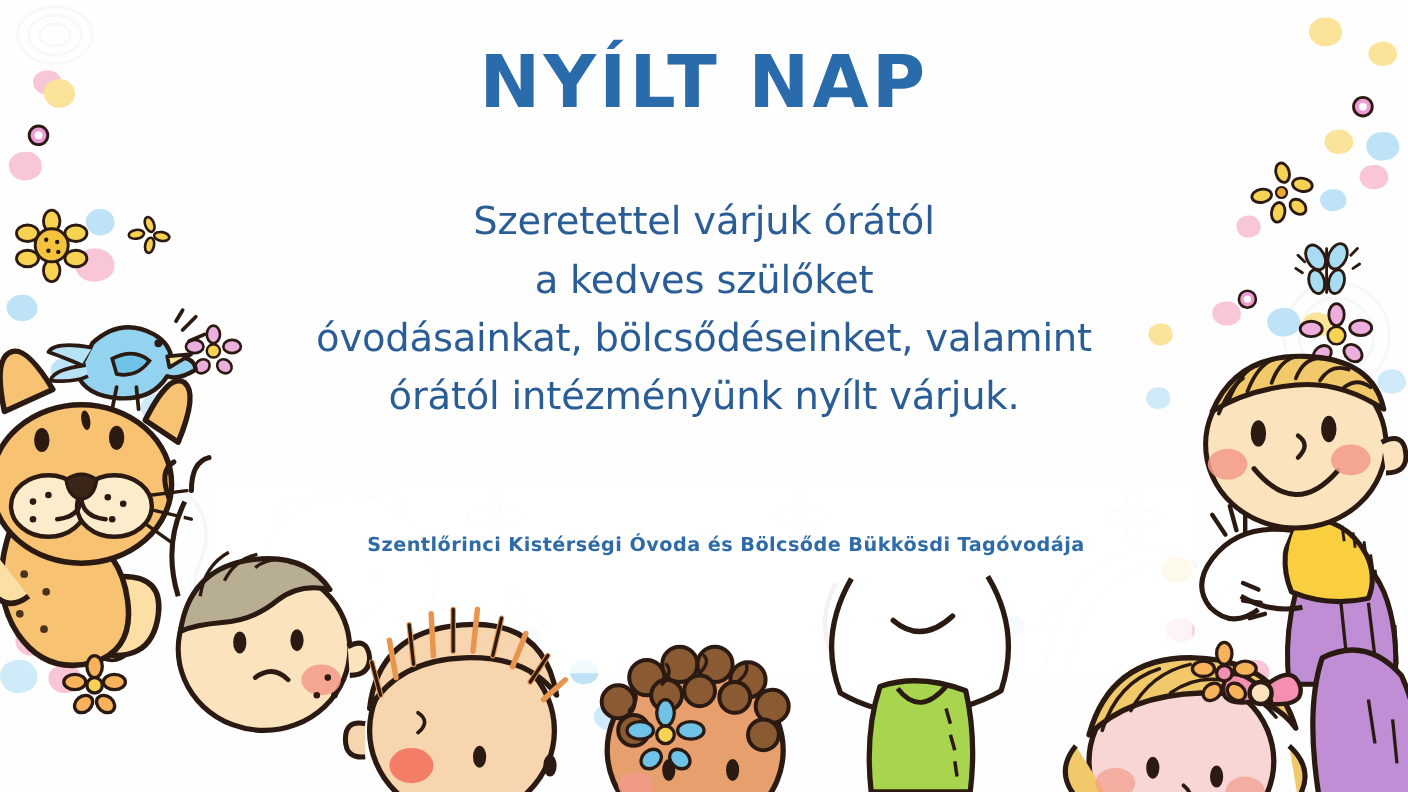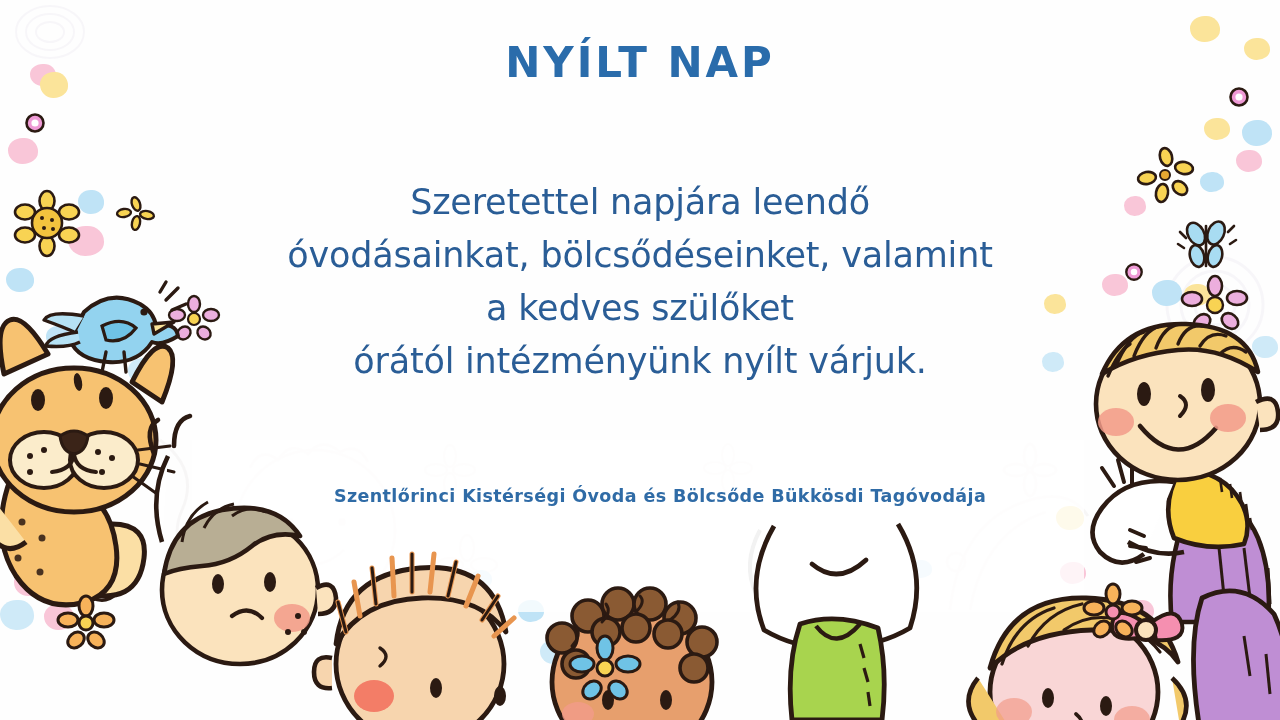--- a/index.html
+++ b/index.html
@@ -22,21 +22,21 @@
   .doodle svg{display:block;overflow:visible;}
 
   
   .ghost{position:absolute;opacity:.09;}
 
   
   .title{
     position:absolute;left:0;right:0;top:42px;
     text-align:center;
     font-family:"DejaVu Sans", sans-serif;
-    font-size:42px;font-weight:bold;letter-spacing:3px;
+    font-size:66px;font-weight:bold;letter-spacing:3px;
     color:#2a6cab;
     line-height:1;
     white-space:nowrap;
   }
   .body-text{
     position:absolute;left:0;right:0;top:176px;
     text-align:center;
     color:#2a5d96;
     font-family:"DejaVu Sans", sans-serif;
     font-size:35px;
@@ -619,23 +619,23 @@
         <ellipse cx="18" cy="44" rx="9" ry="7" transform="rotate(-40 18 44)"></ellipse>
         <ellipse cx="10" cy="24" rx="10" ry="7"></ellipse>
       </g>
       <circle cx="28" cy="27" r="7" fill="#f8d353" stroke="#2b1a12" stroke-width="3"></circle>
     </svg>
   </div>
 
   <div class="title">NYÍLT NAP</div>
 
   <div class="body-text">
-    <span class="ln">Szeretettel napjára leendő</span>
+    <span class="ln">Szeretettel várjuk órától</span>
+    <span class="ln">a kedves  szülőket</span>
     <span class="ln">óvodásainkat, bölcsődéseinket, valamint</span>
-    <span class="ln">a kedves  szülőket</span>
     <span class="ln">órától intézményünk nyílt várjuk.</span>
   </div>
 
   <div class="address">
     <span class="ln">Szentlőrinci Kistérségi Óvoda és Bölcsőde Bükkösdi Tagóvodája</span>
   </div>
 
 </div>
 
 </body></html>

